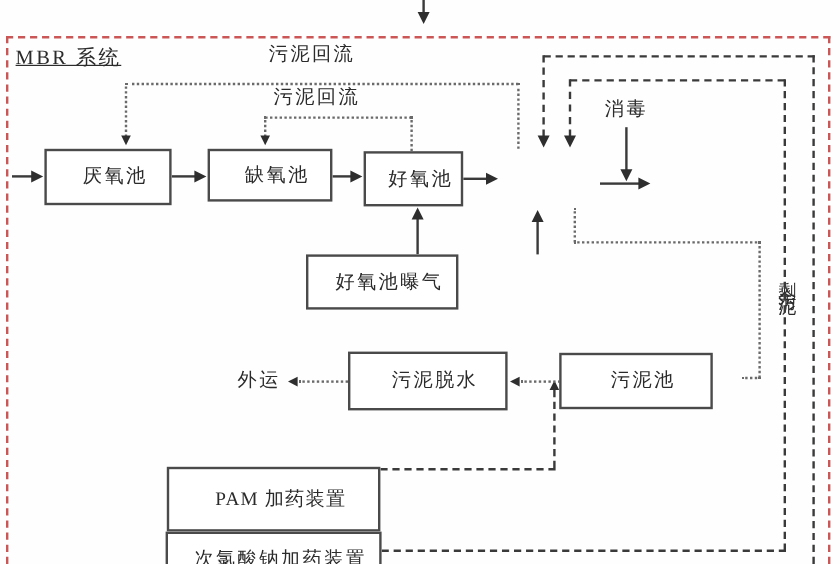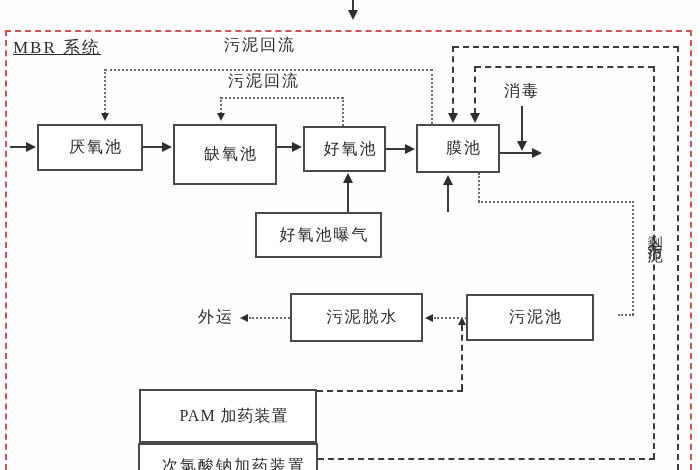--- a/index.html
+++ b/index.html
@@ -121,31 +121,28 @@
   <div class="h-dot" style="left:434px;top:317px;width:56px;"></div>
   <div class="arr arr-l arr-sm" style="left:425px;top:314px;"></div>
 
   <div class="h-dot" style="left:249px;top:317px;width:41px;"></div>
   <div class="arr arr-l arr-sm" style="left:240px;top:314px;"></div>
 
   <div class="box" style="left:37px;top:124px;width:106px;height:47px;">
     <span>厌氧池</span>
   </div>
 
-  <div class="box" style="left:173px;top:124px;width:104px;height:61px;">
+  <div class="box" style="left:173px;top:124px;width:104px;height:44px;">
     <span>缺氧池</span>
   </div>
 
   <div class="box" style="left:303px;top:126px;width:83px;height:46px;">
     <span>好氧池</span>
   </div>
 
-  <div class="box" style="left:416px;top:124px;width:84px;height:49px;">
-    <span>膜池</span>
-  </div>
 
 
   <div class="box" style="left:255px;top:212px;width:127px;height:46px;">
     <span>好氧池曝气</span>
   </div>
 
 
   <div class="box" style="left:290px;top:293px;width:133px;height:49px;">
     <span>污泥脱水</span>
   </div>

